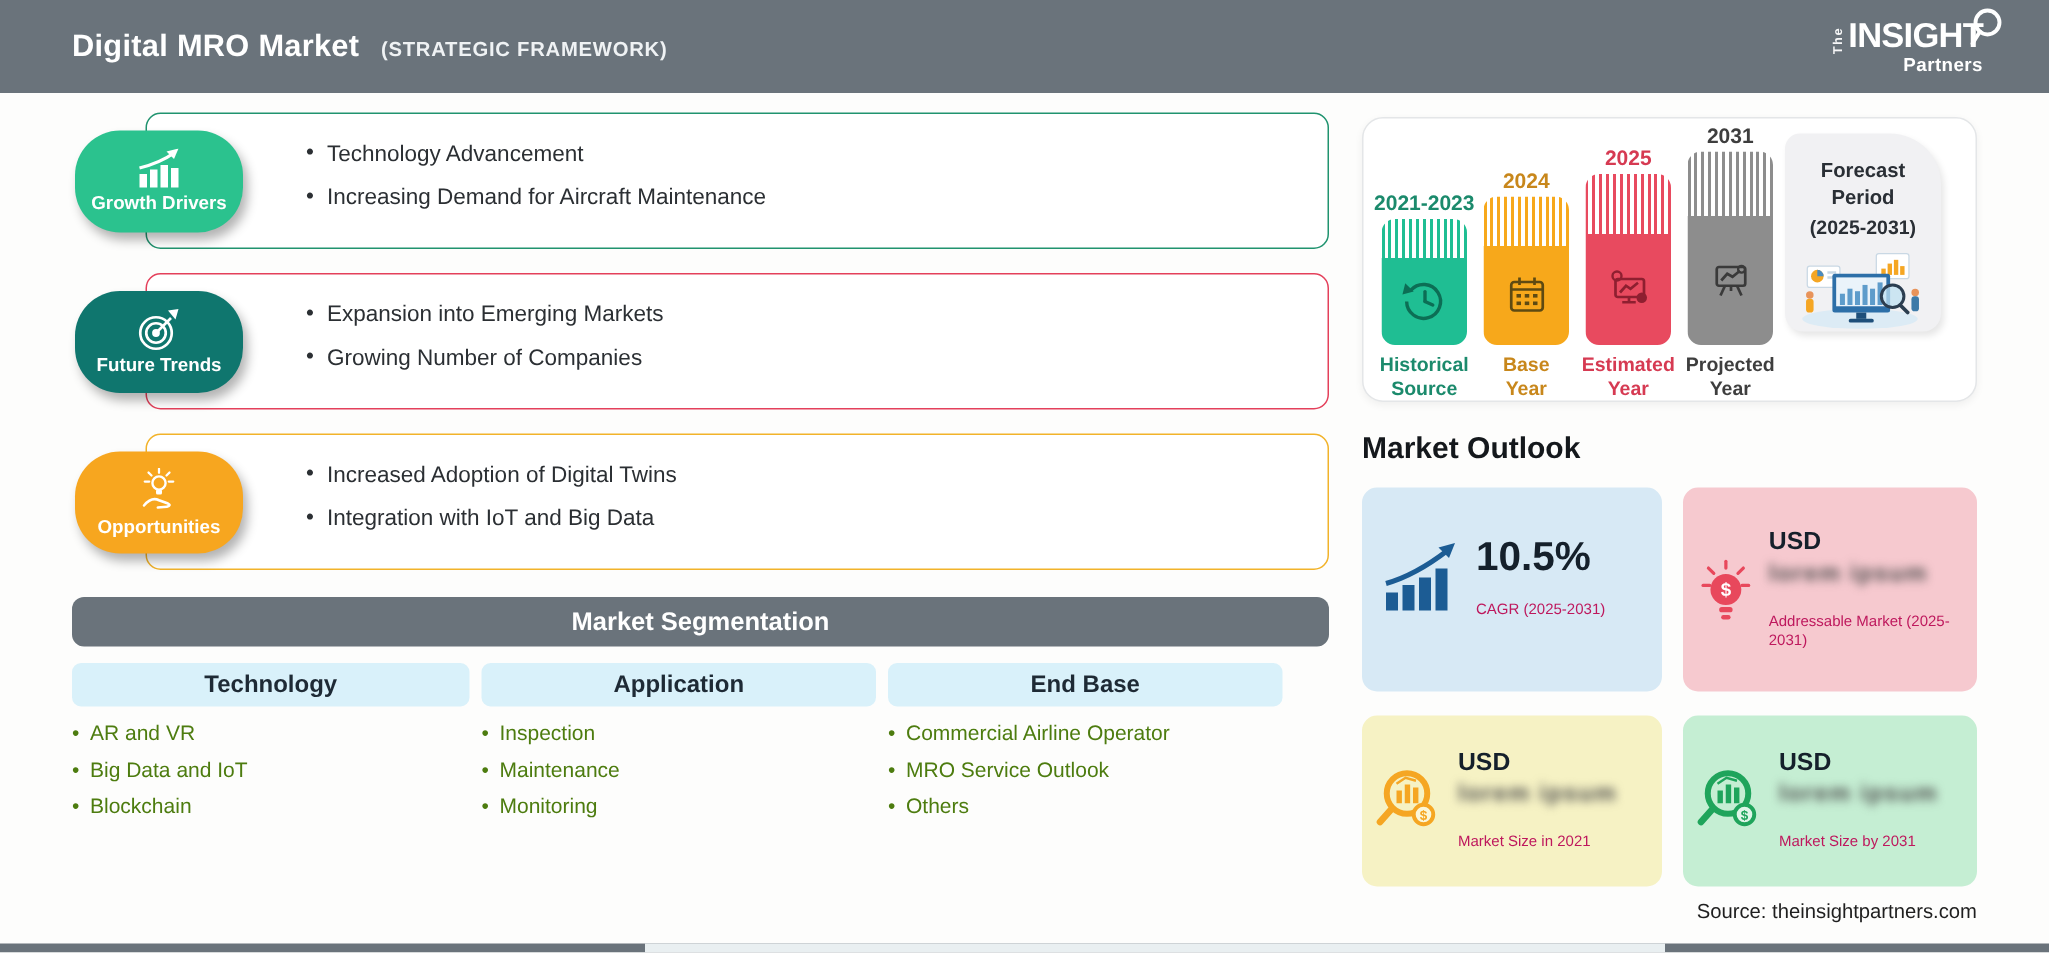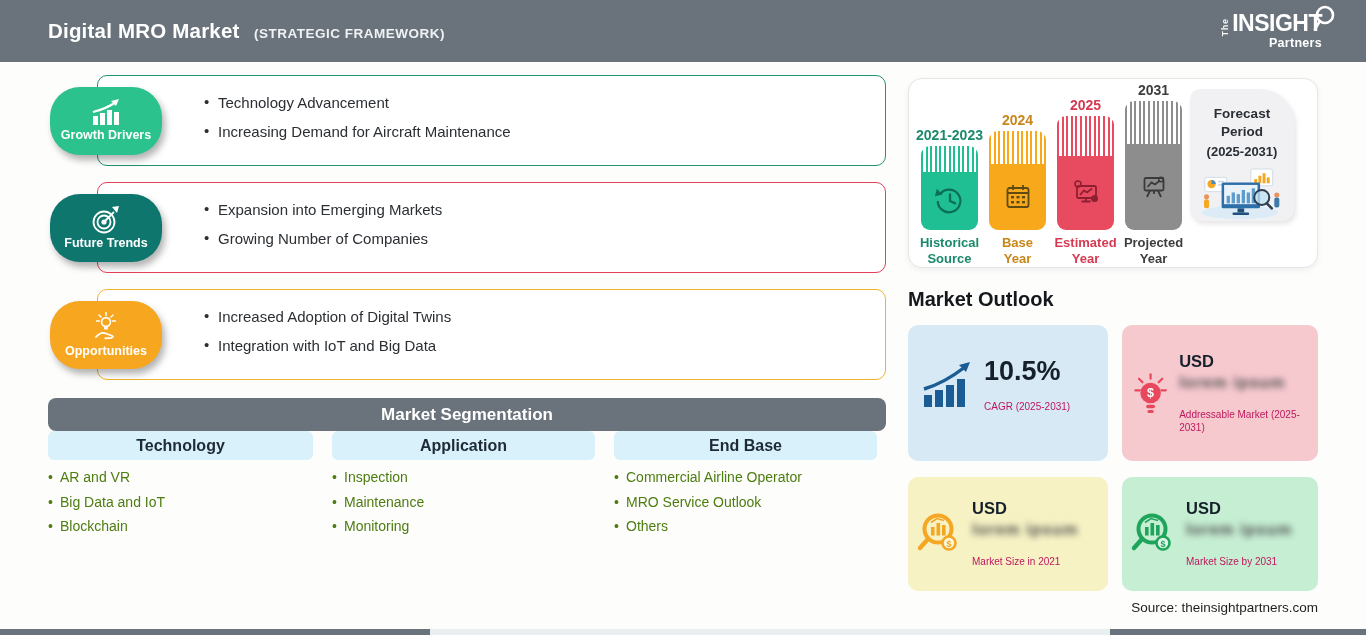--- a/index.html
+++ b/index.html
@@ -58,21 +58,21 @@
   .section.gd .pill { background:#2BC28E; }
   .section.ft .pill { background:#0f766e; }
   .section.op .pill { background:#F7A61F; }
   .pill-label { color:#fff; font-weight:bold; font-size:12.5px; }
 
   .seg-bar {
     margin-top:18px; height:33px; background:#6A737B; border-radius:8px;
     color:#fff; font-weight:bold; font-size:17px;
     display:flex; align-items:center; justify-content:center;
   }
-  .seg-grid { display:grid; grid-template-columns:265px 263px 263px; column-gap:19px; }
+  .seg-grid { display:grid; grid-template-columns:265px 263px 263px; column-gap:8px; margin-top:11px; }
   .seg-col-header {
     height:29px; background:#D9F1FA; border-radius:6px;
     display:flex; align-items:center; justify-content:center;
     font-weight:bold; font-size:16px; color:#1E2A35;
   }
   .seg-items { list-style:none; margin:8px 0 0 0; padding:0; }
   .seg-items li { font-size:14px; color:#4d7c0f; margin-bottom:6.5px; padding-left:12px; position:relative; line-height:1.3; }
   .seg-items li::before { content:"•"; position:absolute; left:0; }
 
   

